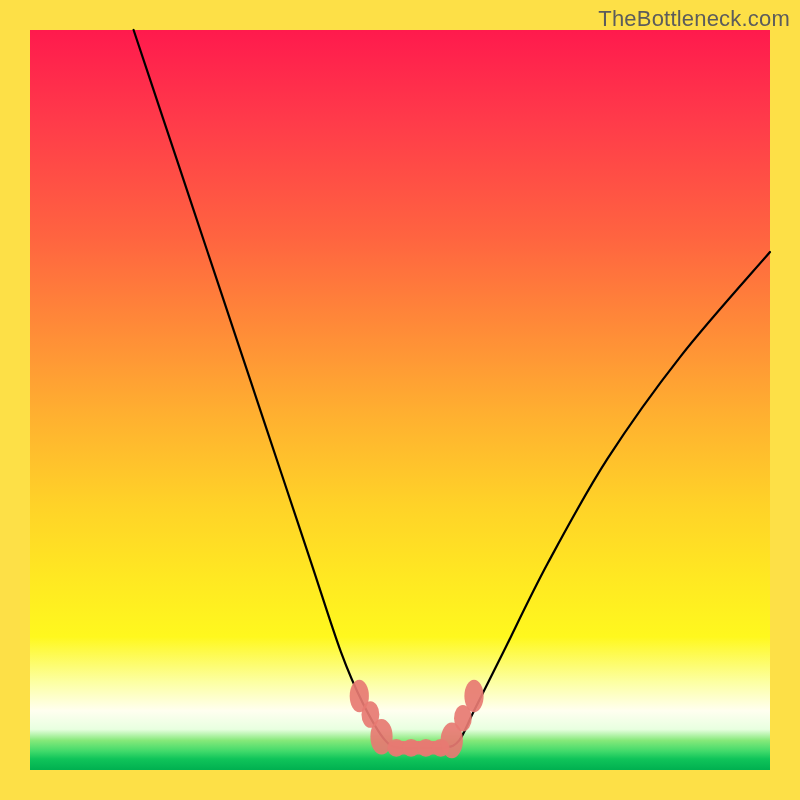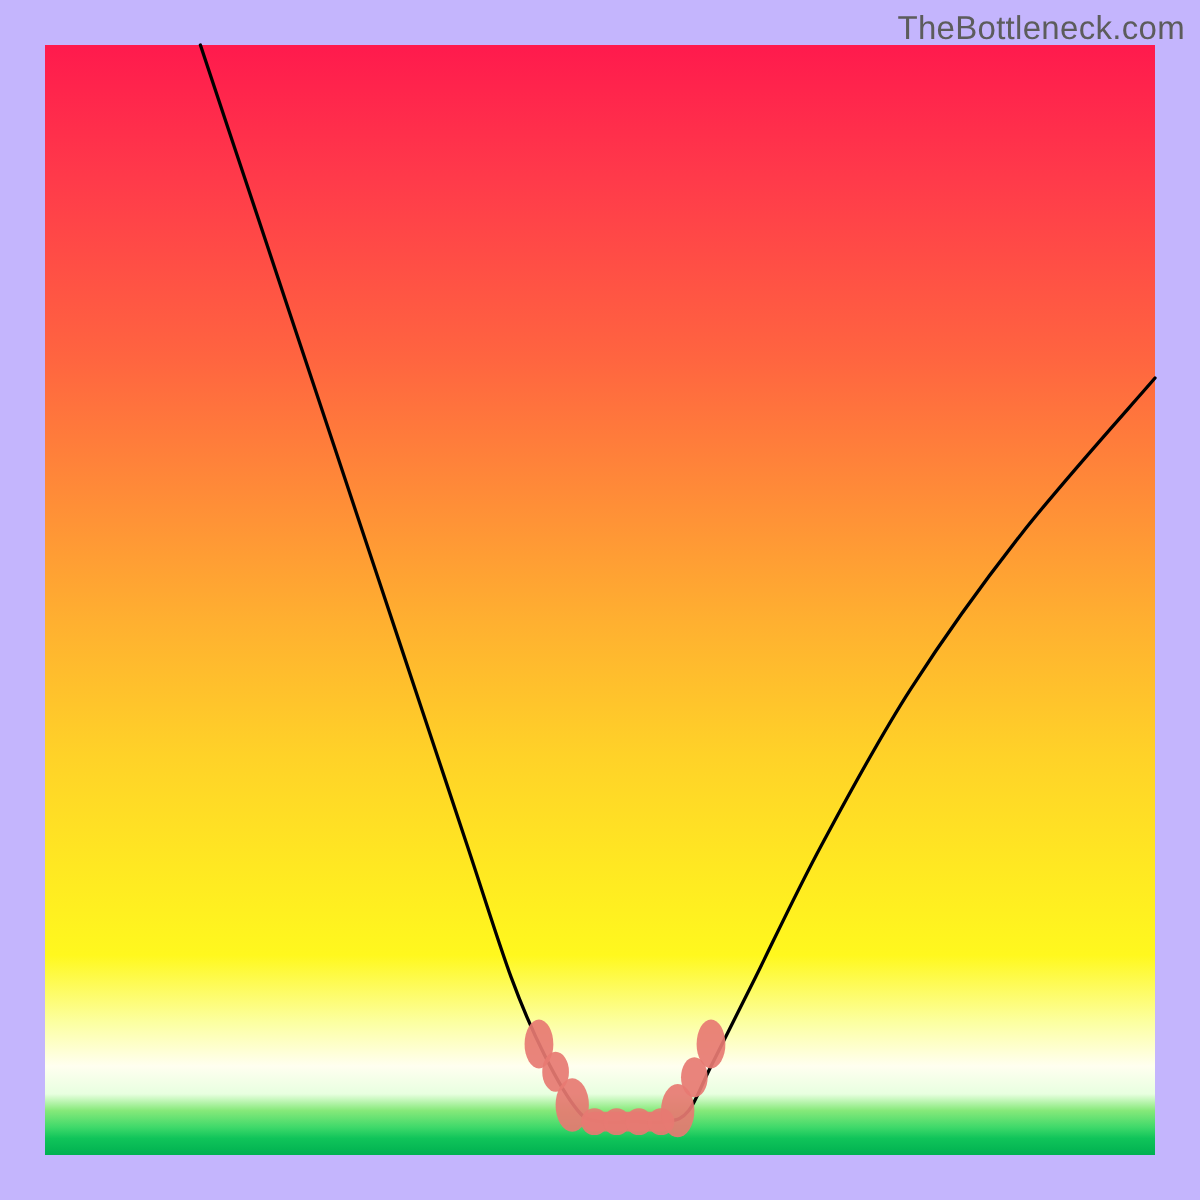--- a/index.html
+++ b/index.html
@@ -10,21 +10,21 @@
     background: #000;
     overflow: hidden;
     font-family: Arial, Helvetica, sans-serif;
   }
   .frame {
     position: absolute;
     left: 0;
     top: 0;
     width: 800px;
     height: 800px;
-    background: #c4b5fd;
+    background: #fde047;
   }
   .plot {
     position: absolute;
     left: 30px;
     top: 30px;
     width: 740px;
     height: 740px;
     background: linear-gradient(
       to bottom,
       #ff1a4d 0%,

